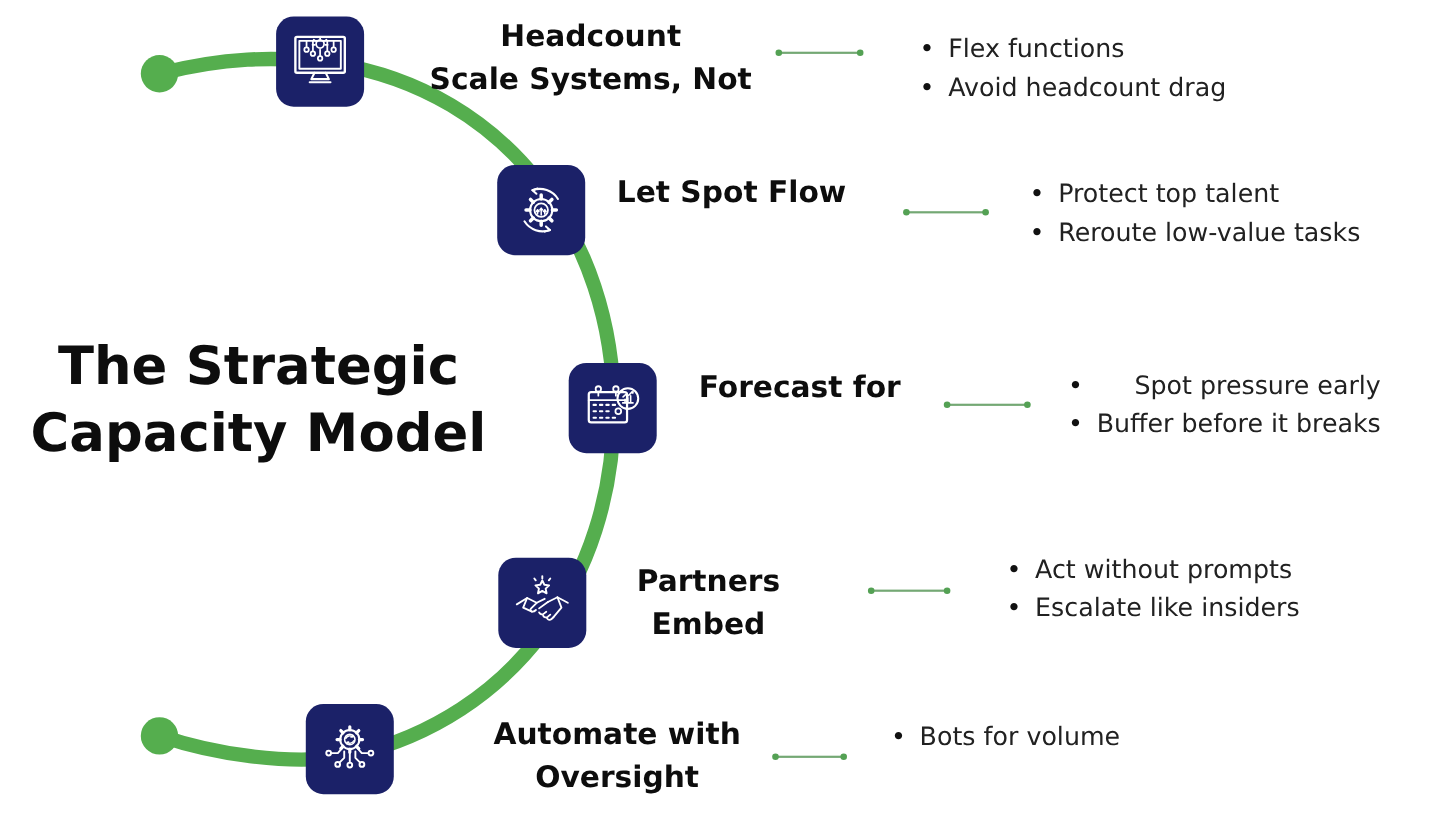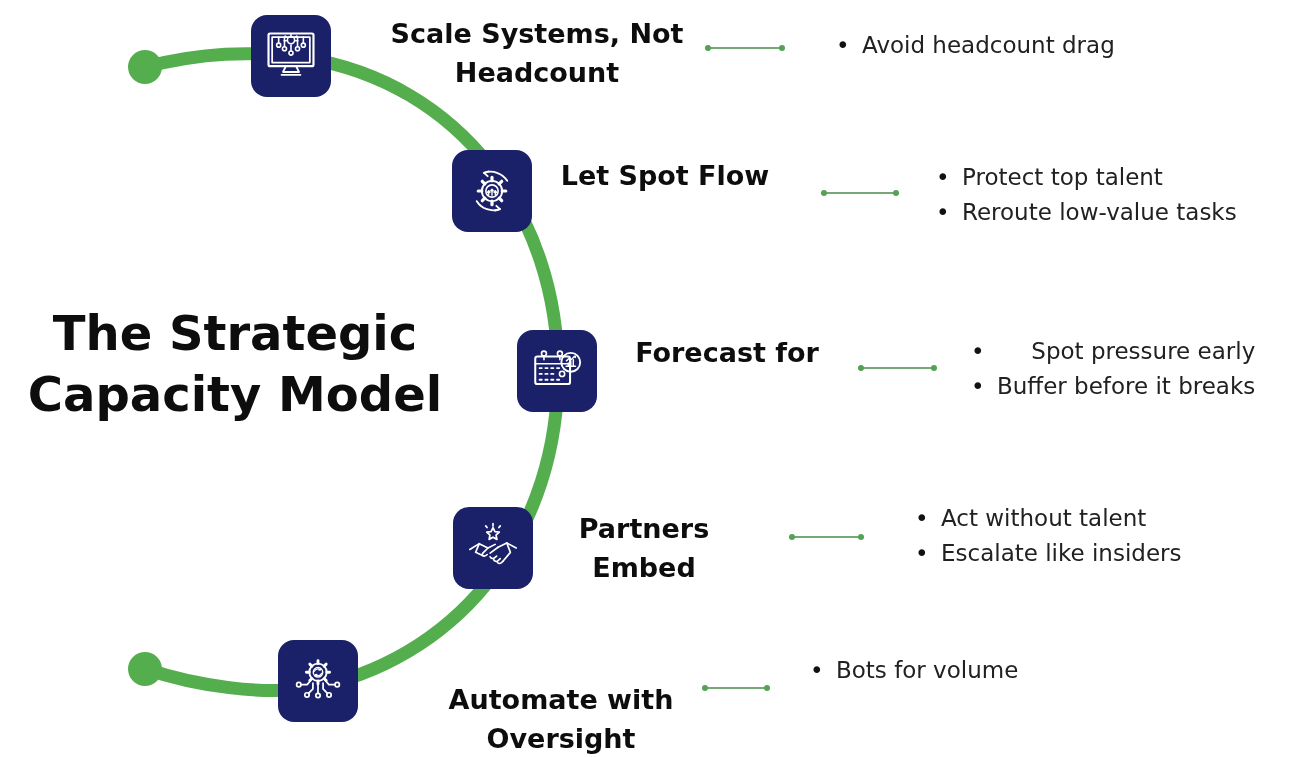--- a/index.html
+++ b/index.html
@@ -103,25 +103,26 @@
         <path d="M40 25 v8"></path>
           <circle cx="40" cy="36" r="2.8"></circle>
         <path d="M49 14 v13"></path>
           <circle cx="49" cy="30" r="2.8"></circle>
         <path d="M57 14 v8"></path>
           <circle cx="57" cy="25" r="2.8"></circle>
       </g>
     </svg>
   </div>
   <div class="stage-title" style="left:377px;top:14px;">
+    <span>Headcount</span>
     <span>Scale Systems, Not</span>
-    <span>Headcount</span>
   </div>
   <div class="connector" style="left:707px;top:47px;width:76px;"></div>
   <ul class="bullets" style="left:836px;top:28px;">
+    <li>Flex functions</li>
     <li>Avoid headcount drag</li>
   </ul>
 
   <div class="icon-box" style="left:452px;top:150px;">
     <svg viewBox="0 0 80 80" stroke-width="2.6">
       <g stroke-width="4.4">
         <path d="M54 40 h5 M49.9 49.9 l3.5 3.5 M40 54 v5 M30.1 49.9 l-3.5 3.5 M26 40 h-5 M30.1 30.1 l-3.5 -3.5 M40 26 v-5 M49.9 30.1 l3.5 -3.5"></path>
       </g>
       <circle cx="40" cy="40" r="14"></circle>
       <circle cx="40" cy="40" r="8.5" stroke-width="2.2"></circle>
@@ -193,21 +194,21 @@
         <path d="M21 34 L16 46 L27 51"></path>
       </g>
     </svg>
   </div>
   <div class="stage-title" style="left:484px;top:509px;">
     <span>Partners</span>
     <span>Embed</span>
   </div>
   <div class="connector" style="left:791px;top:536px;width:71px;"></div>
   <ul class="bullets" style="left:915px;top:501px;">
-    <li>Act without talent</li>
+    <li>Act without prompts</li>
     <li>Escalate like insiders</li>
   </ul>
 
   <div class="icon-box" style="left:278px;top:640px;">
     <svg viewBox="0 0 80 80" stroke-width="2.6">
       <g stroke-width="4">
         <path d="M52 28 h4 M48.5 36.5 l2.8 2.8 M40 40 v4 M31.5 36.5 l-2.8 2.8 M28 28 h-4 M31.5 19.5 l-2.8 -2.8 M40 16 v-4 M48.5 19.5 l2.8 -2.8"></path>
       </g>
       <circle cx="40" cy="28" r="12"></circle>
       <circle cx="40" cy="28" r="6.5" stroke-width="2"></circle>
@@ -222,21 +223,21 @@
           <circle cx="13.5" cy="45" r="3"></circle>
         <path d="M33 43 v8 l-6 6"></path>
           <circle cx="24.8" cy="59.2" r="3"></circle>
         <path d="M49 38 L55 45 H63"></path>
           <circle cx="66.5" cy="45" r="3"></circle>
         <path d="M47 43 v8 l6 6"></path>
           <circle cx="55.2" cy="59.2" r="3"></circle>
       </g>
     </svg>
   </div>
-  <div class="stage-title" style="left:401px;top:680px;">
+  <div class="stage-title" style="left:401px;top:648px;">
     <span>Automate with</span>
     <span>Oversight</span>
   </div>
   <div class="connector" style="left:704px;top:687px;width:64px;"></div>
   <ul class="bullets" style="left:810px;top:653px;">
     <li>Bots for volume</li>
   </ul>
 
 </div>
 

